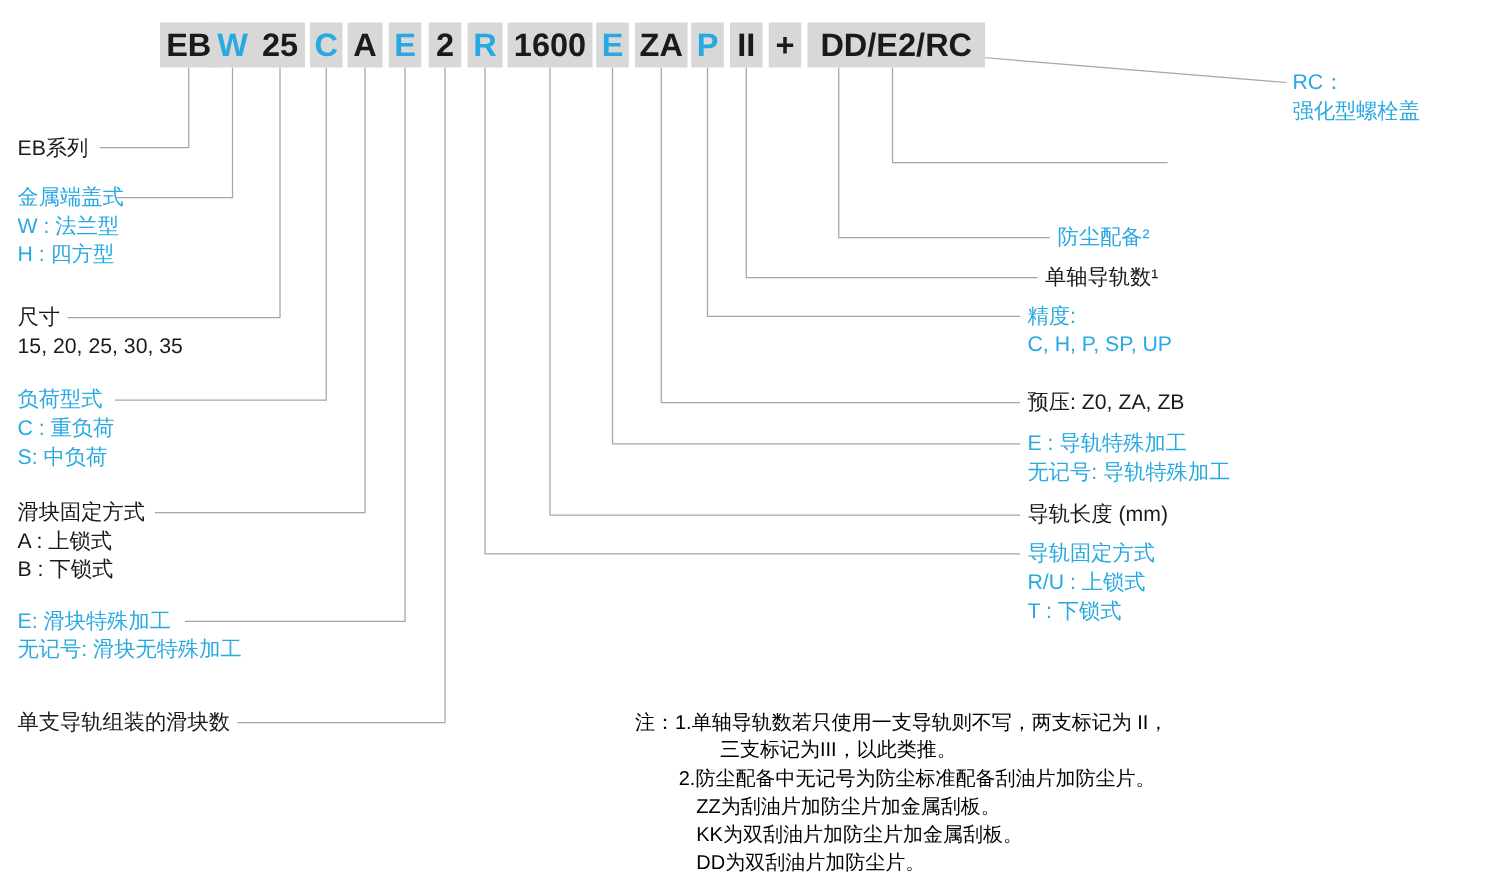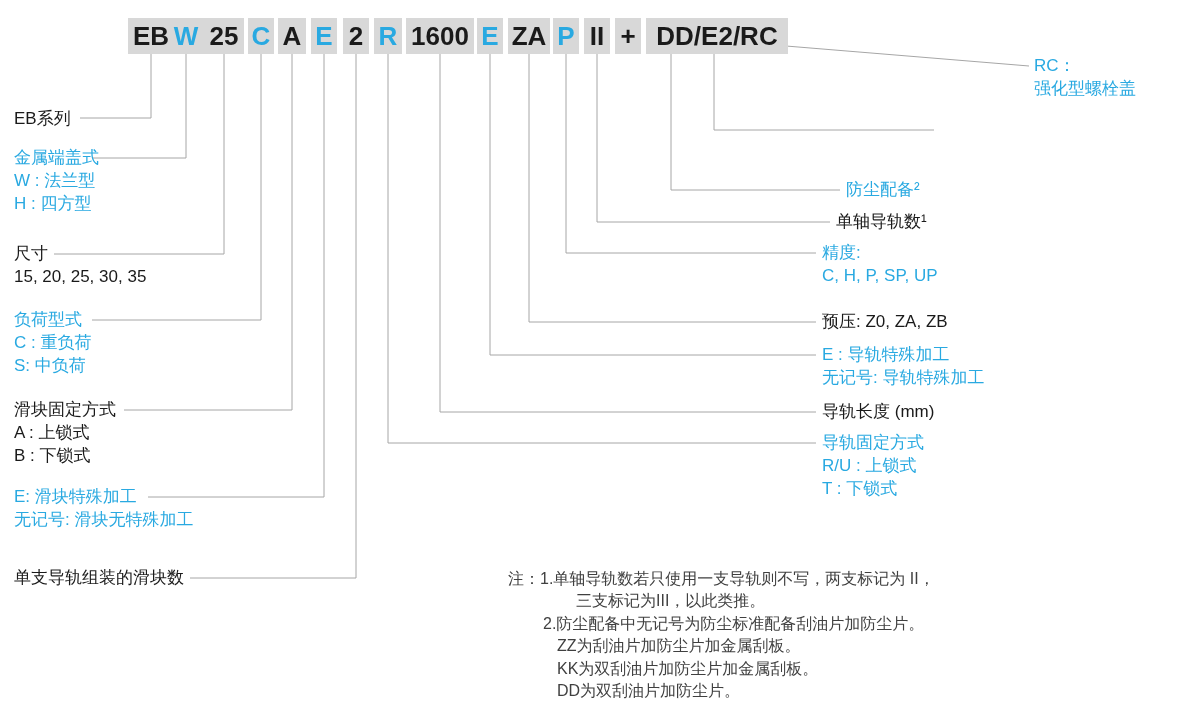--- a/index.html
+++ b/index.html
@@ -16,21 +16,21 @@
   .seg {
     position:absolute; top:18px; height:36px; line-height:36px;
     text-align:center; font-weight:bold; font-size:26px;
     background:#d8d8d8; white-space:nowrap;
   }
   .lbl {
     position:absolute; font-size:17px; line-height:23px; white-space:nowrap;
   }
   .note {
     position:absolute; font-size:16px; line-height:22px; white-space:nowrap;
-    color:#404040;
+    color:#000000;
   }
   .c-dark { color:#1a1a1a; }
   .c-cyan { color:#29a9e1; }
 </style>
 </head>
 <body>
 
 <div id="canvas">
 
   <svg id="lines" width="1200" height="704">

